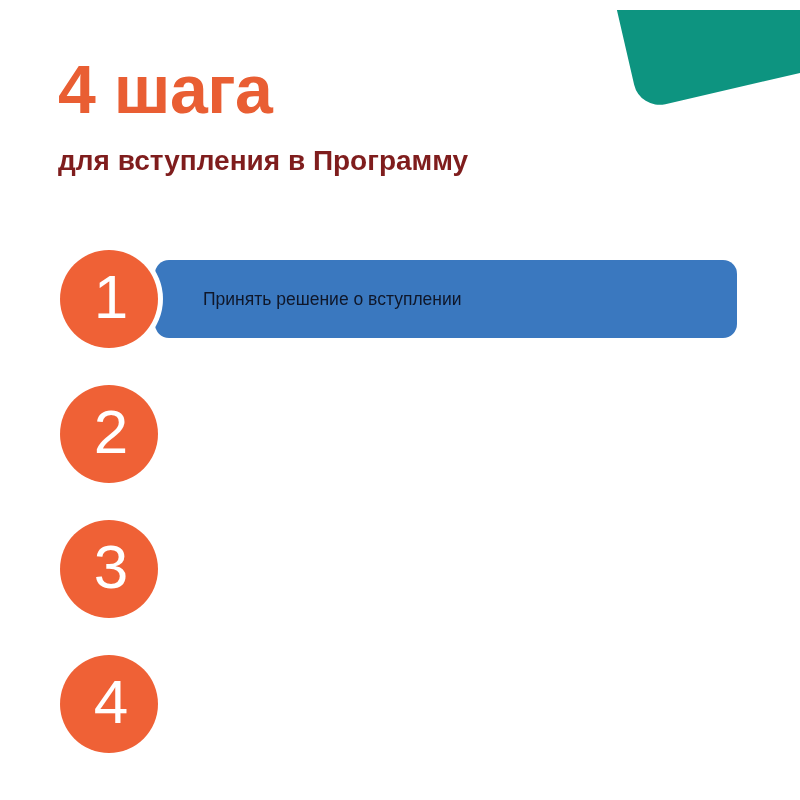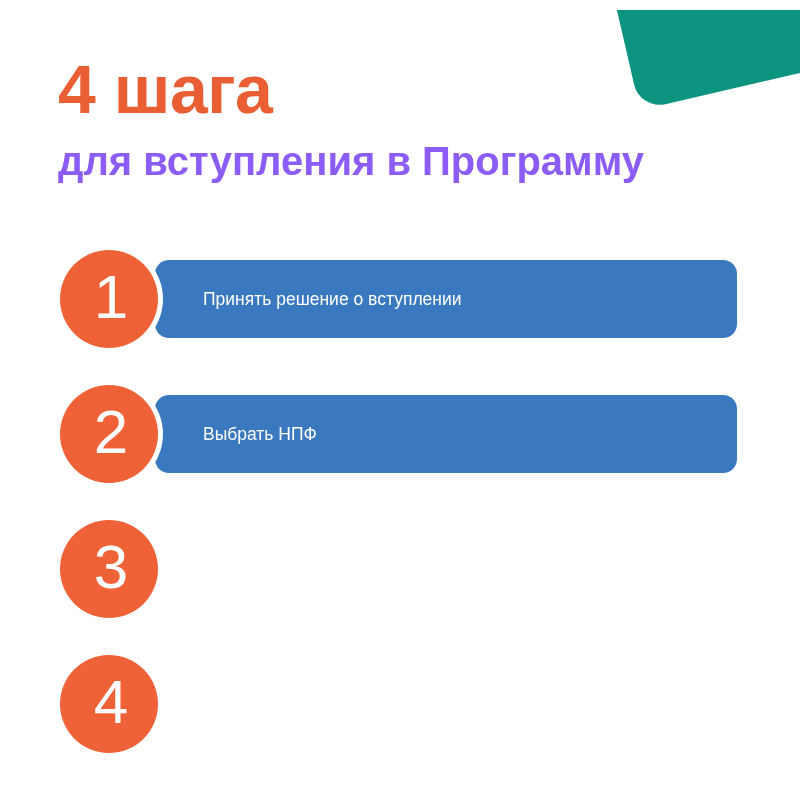--- a/index.html
+++ b/index.html
@@ -47,24 +47,24 @@
     font-family: "Liberation Sans Narrow", "Liberation Sans", "DejaVu Sans Condensed", sans-serif;
     font-size: 68px;
     line-height: 74px;
     font-weight: 700;
     color: #e95e33;
     letter-spacing: -0.5px;
     white-space: nowrap;
   }
   .title-sub {
     font-family: "Liberation Sans Narrow", "Liberation Sans", "DejaVu Sans Condensed", sans-serif;
-    font-size: 40px;
+    font-size: 28px;
     line-height: 46px;
     font-weight: 700;
-    color: #8b5cf6;
+    color: #7f1d1d;
     margin-top: 12px;
     white-space: nowrap;
   }
 
   
   .steps {
     position: absolute;
     left: 0;
     top: 240px;
     width: 800px;
@@ -84,21 +84,21 @@
     top: 10px;
     width: 582px;
     height: 78px;
     background: #3a78bf;
     border-radius: 14px;
     box-sizing: border-box;
     display: flex;
     align-items: center;
   }
   .step-text {
-    color: #ffffff;
+    color: #0f172a;
     font-family: "Liberation Sans", "DejaVu Sans", sans-serif;
     font-size: 17.5px;
     line-height: 24px;
     font-weight: 400;
     padding-left: 48px;
     padding-right: 24px;
     white-space: pre-line;
   }
 
   .step-circle {
@@ -143,23 +143,20 @@
     <div class="step-row">
       <div class="step-bar">
         <div class="step-text">Принять решение о вступлении</div>
       </div>
       <div class="step-circle">
         <span class="step-number">1</span>
       </div>
     </div>
 
     <div class="step-row">
-      <div class="step-bar">
-        <div class="step-text">Выбрать НПФ</div>
-      </div>
       <div class="step-circle">
         <span class="step-number">2</span>
       </div>
     </div>
 
     <div class="step-row">
       <div class="step-circle">
         <span class="step-number">3</span>
       </div>
     </div>

